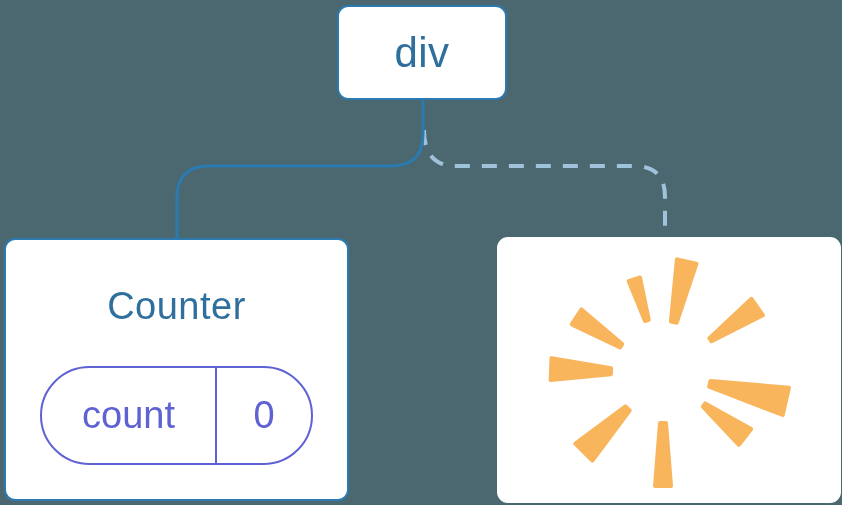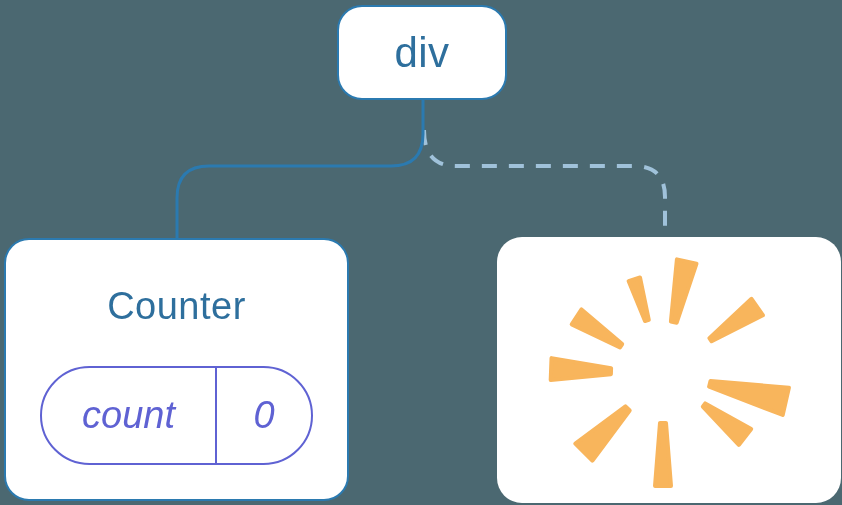--- a/index.html
+++ b/index.html
@@ -26,21 +26,21 @@
   .links{
     position:absolute;left:0;top:0;width:842px;height:505px;
     pointer-events:none;
   }
   .links path{fill:none;}
   .links .solid{stroke:var(--solid-link);stroke-width:3;}
   .links .dashed{stroke:var(--dashed-link);stroke-width:4;stroke-dasharray:15 12;}
   .node{
     position:absolute;
     background:var(--card);
-    border-radius:25px;
+    border-radius:11px;
     box-sizing:border-box;
   }
   .node-root{
     left:337px;top:5px;width:170px;height:95px;
     border:2.5px solid var(--card-border);
     display:flex;align-items:center;justify-content:center;
   }
   .node-label{
     color:var(--node-text);
     font-size:42px;
@@ -68,21 +68,20 @@
     border-radius:50px;
     display:flex;
     align-items:stretch;
     overflow:hidden;
   }
   .state-key,.state-value{
     display:flex;align-items:center;justify-content:center;
     color:var(--state-accent);
     font-size:38px;
     font-weight:400;
-    font-style:italic;
   }
   .state-key{width:173px;border-right:2px solid var(--state-accent);}
   .state-value{flex:1;}
   .node-removed{
     left:497px;top:237px;width:344px;height:266px;
     border:none;
   }
   .poof{
     position:absolute;left:0;top:0;width:100%;height:100%;
   }

